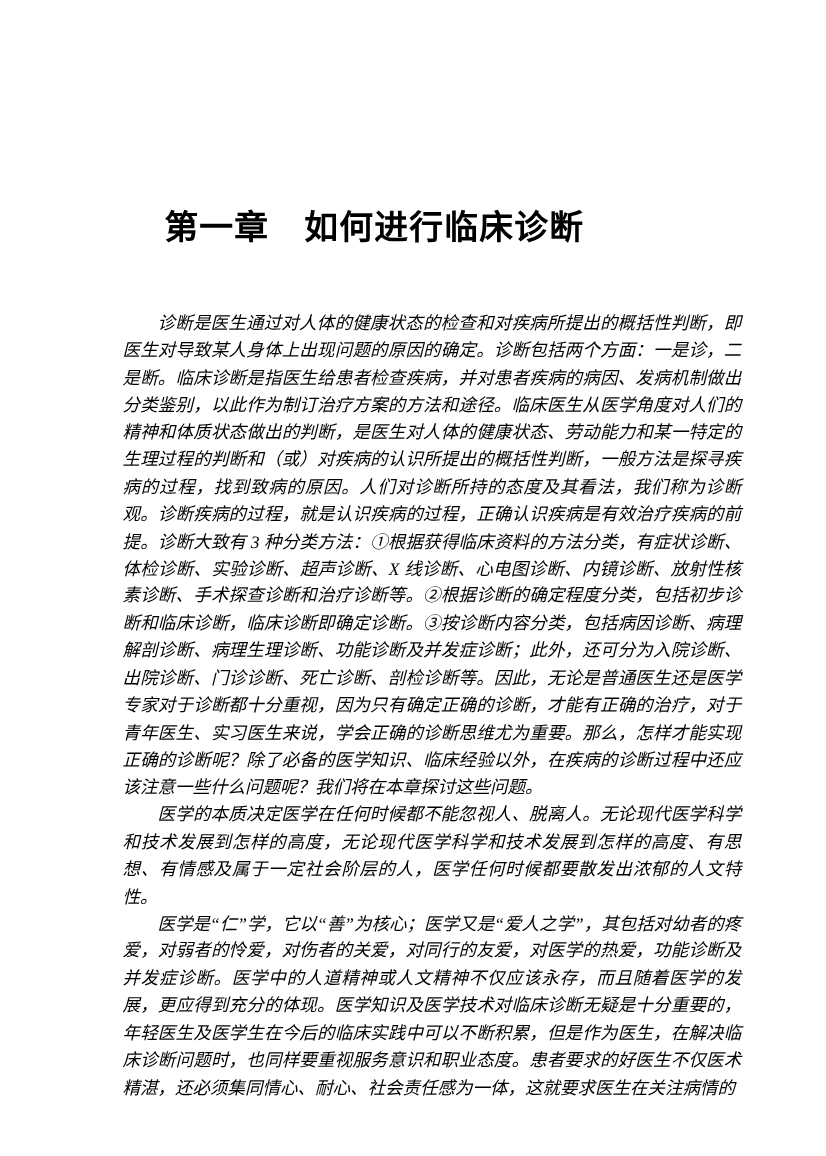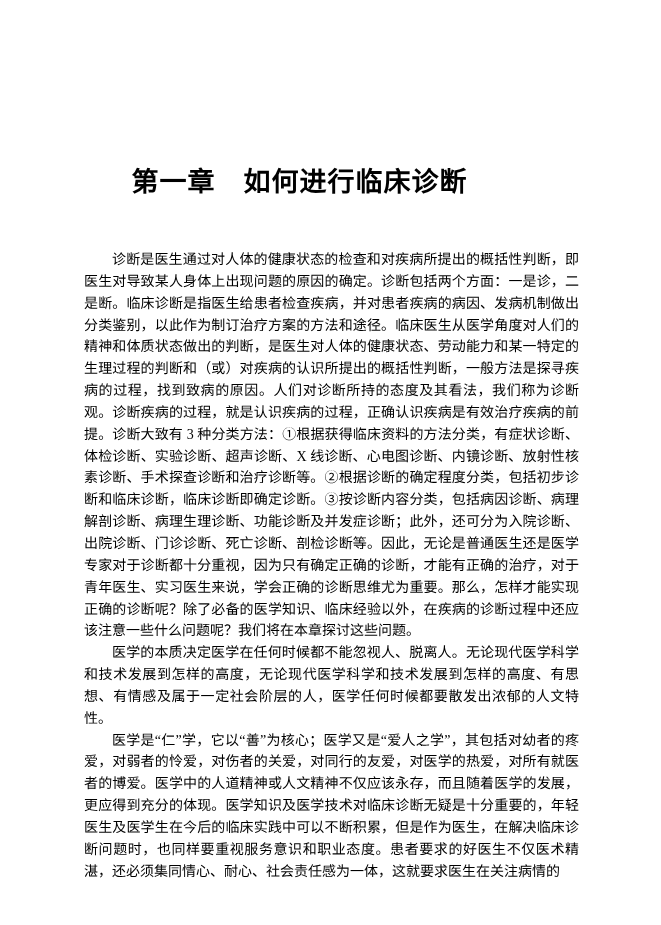--- a/index.html
+++ b/index.html
@@ -25,38 +25,39 @@
     text-align: center;
     font-size: 27px;
     line-height: 36px;
     font-weight: bold;
     letter-spacing: 1px;
     color: #000000;
   }
   .body-text {
     position: absolute;
     top: 249px;
-    left: 84px;
+    left: 98px;
     width: 495px;
     font-size: 14px;
     line-height: 21.85px;
     text-align: justify;
     text-align-last: left;
     color: #000000;
+    font-style: italic;
   }
   .body-text p {
     margin: 0;
     padding: 0;
     text-indent: 2em;
     word-break: break-all;
   }
 </style>
 </head>
 <body>
 
 <div class="page">
   <h1 class="chapter-title">第一章　如何进行临床诊断</h1>
   <div class="body-text">
     <p>诊断是医生通过对人体的健康状态的检查和对疾病所提出的概括性判断，即医生对导致某人身体上出现问题的原因的确定。诊断包括两个方面：一是诊，二是断。临床诊断是指医生给患者检查疾病，并对患者疾病的病因、发病机制做出分类鉴别，以此作为制订治疗方案的方法和途径。临床医生从医学角度对人们的精神和体质状态做出的判断，是医生对人体的健康状态、劳动能力和某一特定的生理过程的判断和（或）对疾病的认识所提出的概括性判断，一般方法是探寻疾病的过程，找到致病的原因。人们对诊断所持的态度及其看法，我们称为诊断观。诊断疾病的过程，就是认识疾病的过程，正确认识疾病是有效治疗疾病的前提。诊断大致有 3 种分类方法：①根据获得临床资料的方法分类，有症状诊断、体检诊断、实验诊断、超声诊断、X 线诊断、心电图诊断、内镜诊断、放射性核素诊断、手术探查诊断和治疗诊断等。②根据诊断的确定程度分类，包括初步诊断和临床诊断，临床诊断即确定诊断。③按诊断内容分类，包括病因诊断、病理解剖诊断、病理生理诊断、功能诊断及并发症诊断；此外，还可分为入院诊断、出院诊断、门诊诊断、死亡诊断、剖检诊断等。因此，无论是普通医生还是医学专家对于诊断都十分重视，因为只有确定正确的诊断，才能有正确的治疗，对于青年医生、实习医生来说，学会正确的诊断思维尤为重要。那么，怎样才能实现正确的诊断呢？除了必备的医学知识、临床经验以外，在疾病的诊断过程中还应该注意一些什么问题呢？我们将在本章探讨这些问题。</p>
     <p>医学的本质决定医学在任何时候都不能忽视人、脱离人。无论现代医学科学和技术发展到怎样的高度，无论现代医学科学和技术发展到怎样的高度、有思想、有情感及属于一定社会阶层的人，医学任何时候都要散发出浓郁的人文特性。</p>
-    <p>医学是“仁”学，它以“善”为核心；医学又是“爱人之学”，其包括对幼者的疼爱，对弱者的怜爱，对伤者的关爱，对同行的友爱，对医学的热爱，对所有就医者的博爱。医学中的人道精神或人文精神不仅应该永存，而且随着医学的发展，更应得到充分的体现。医学知识及医学技术对临床诊断无疑是十分重要的，年轻医生及医学生在今后的临床实践中可以不断积累，但是作为医生，在解决临床诊断问题时，也同样要重视服务意识和职业态度。患者要求的好医生不仅医术精湛，还必须集同情心、耐心、社会责任感为一体，这就要求医生在关注病情的</p>
+    <p>医学是“仁”学，它以“善”为核心；医学又是“爱人之学”，其包括对幼者的疼爱，对弱者的怜爱，对伤者的关爱，对同行的友爱，对医学的热爱，功能诊断及并发症诊断。医学中的人道精神或人文精神不仅应该永存，而且随着医学的发展，更应得到充分的体现。医学知识及医学技术对临床诊断无疑是十分重要的，年轻医生及医学生在今后的临床实践中可以不断积累，但是作为医生，在解决临床诊断问题时，也同样要重视服务意识和职业态度。患者要求的好医生不仅医术精湛，还必须集同情心、耐心、社会责任感为一体，这就要求医生在关注病情的</p>
   </div>
 </div>
 
 </body></html>

